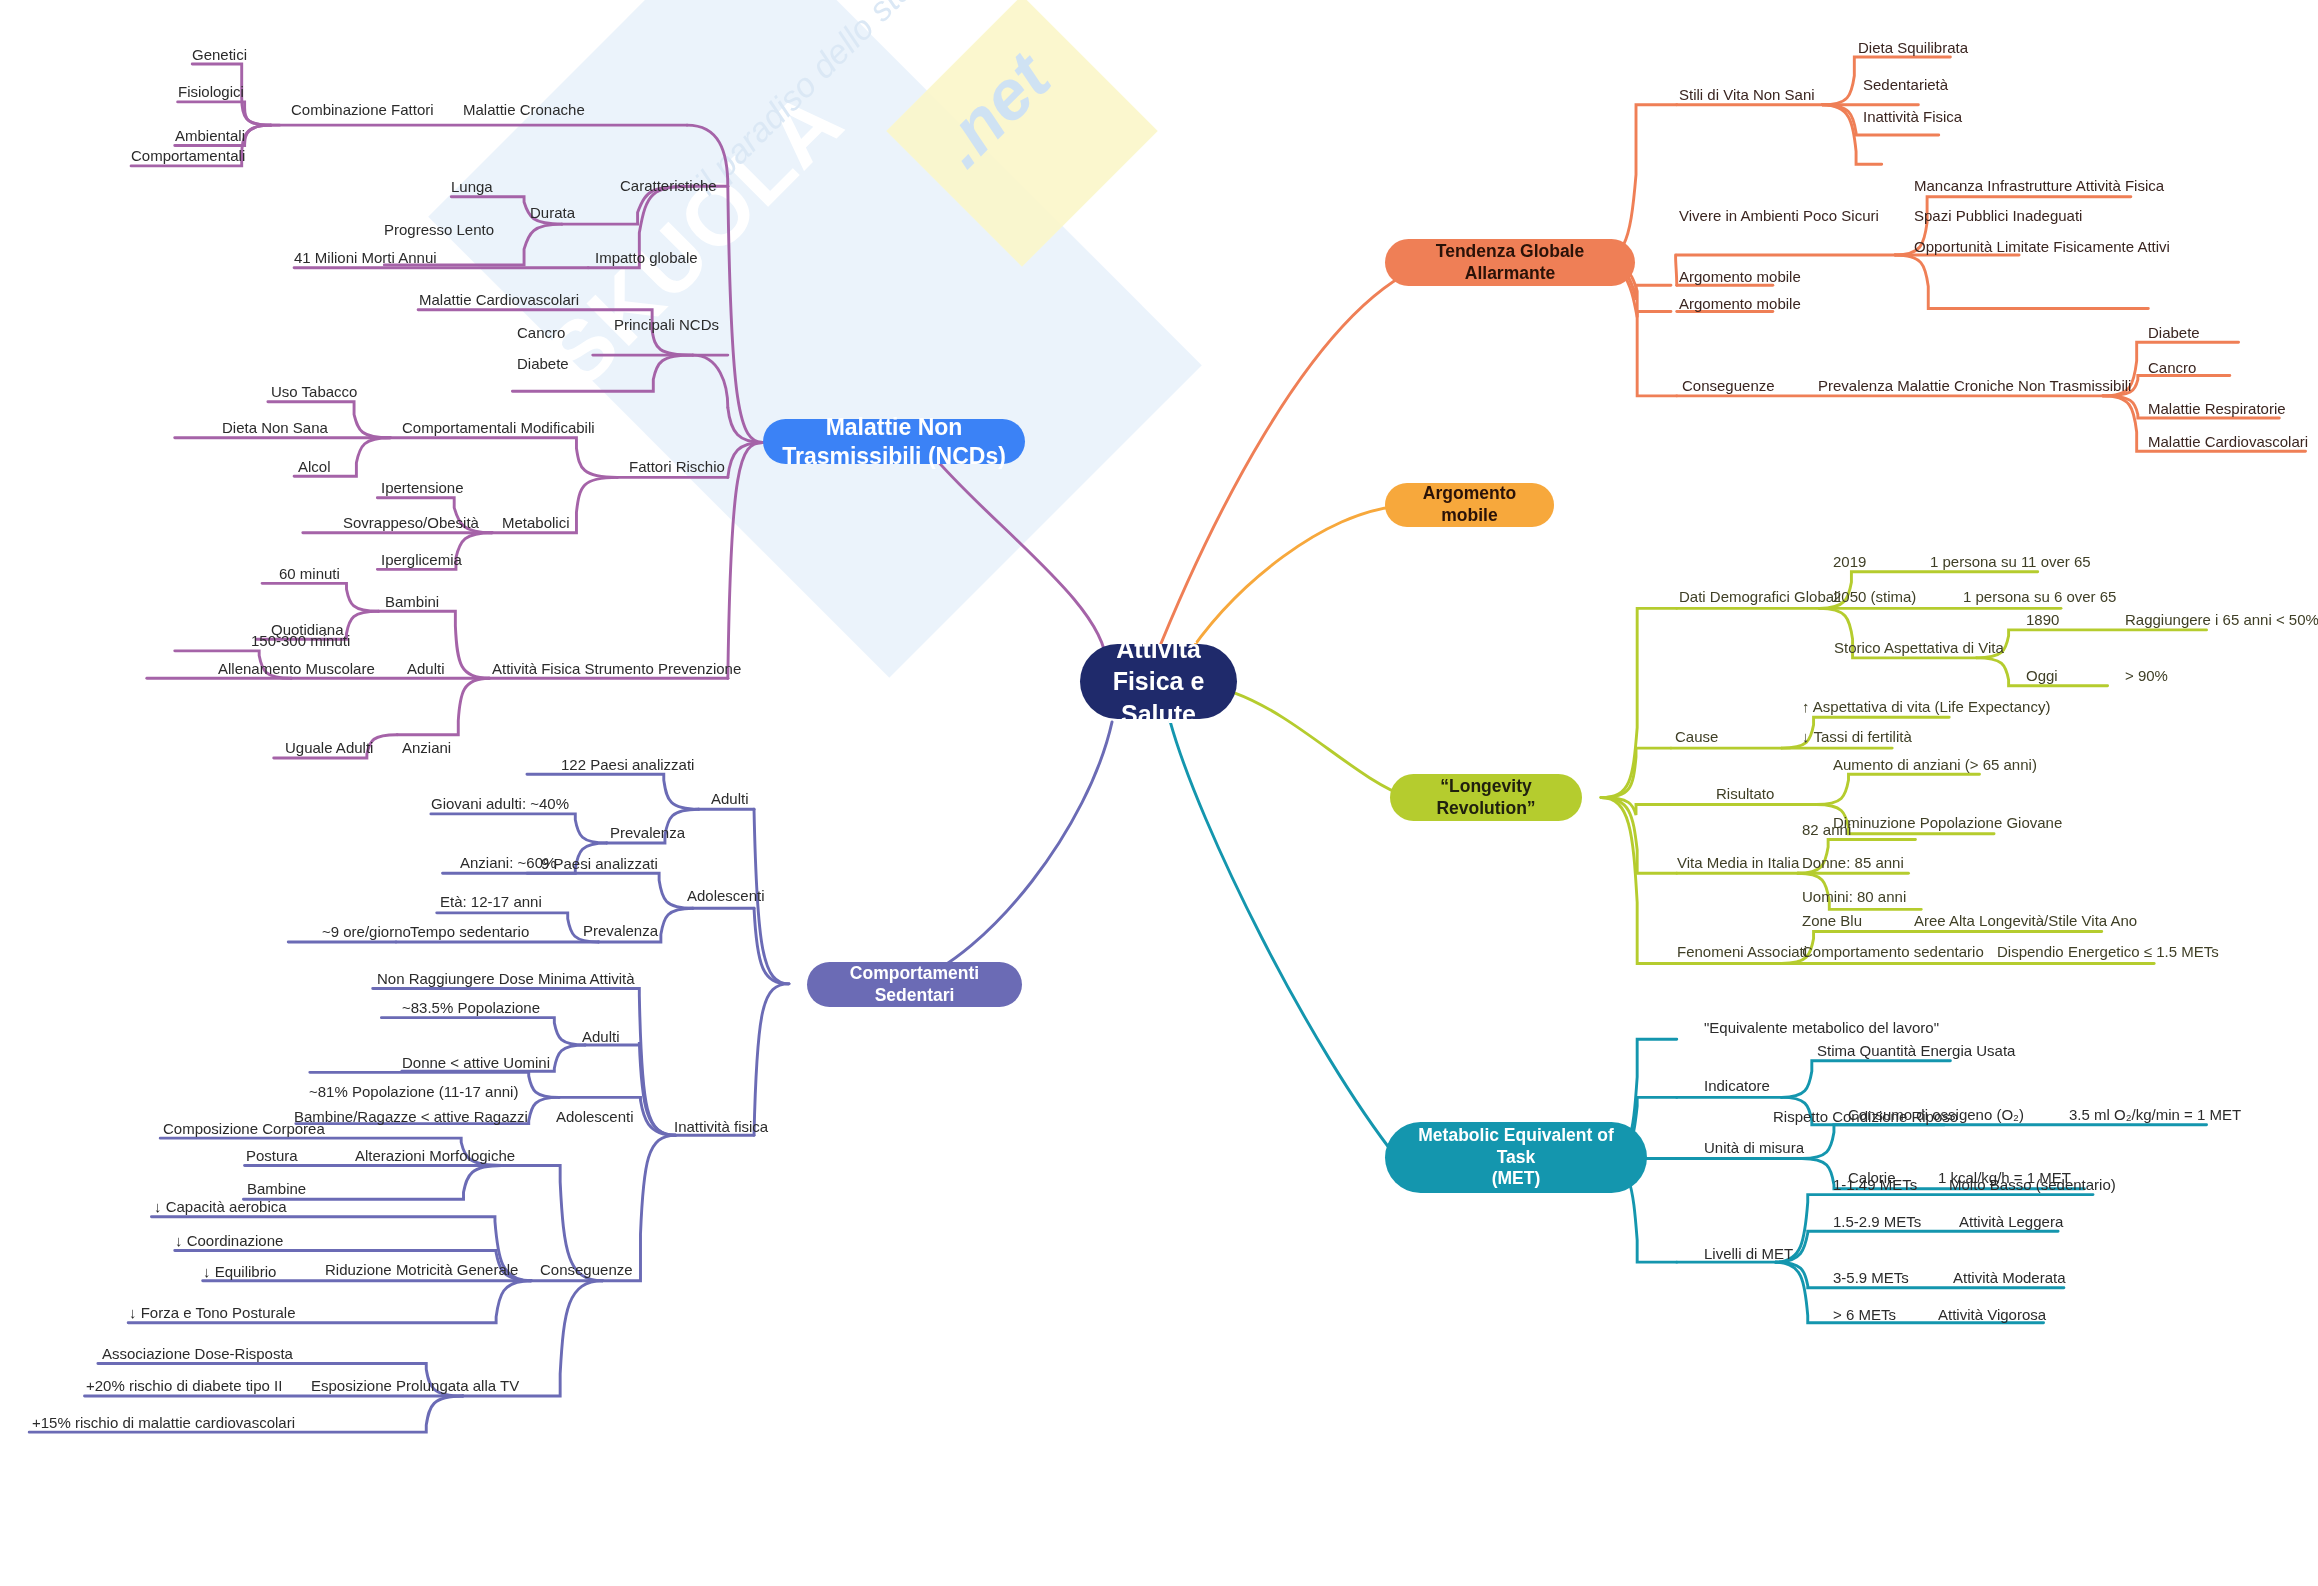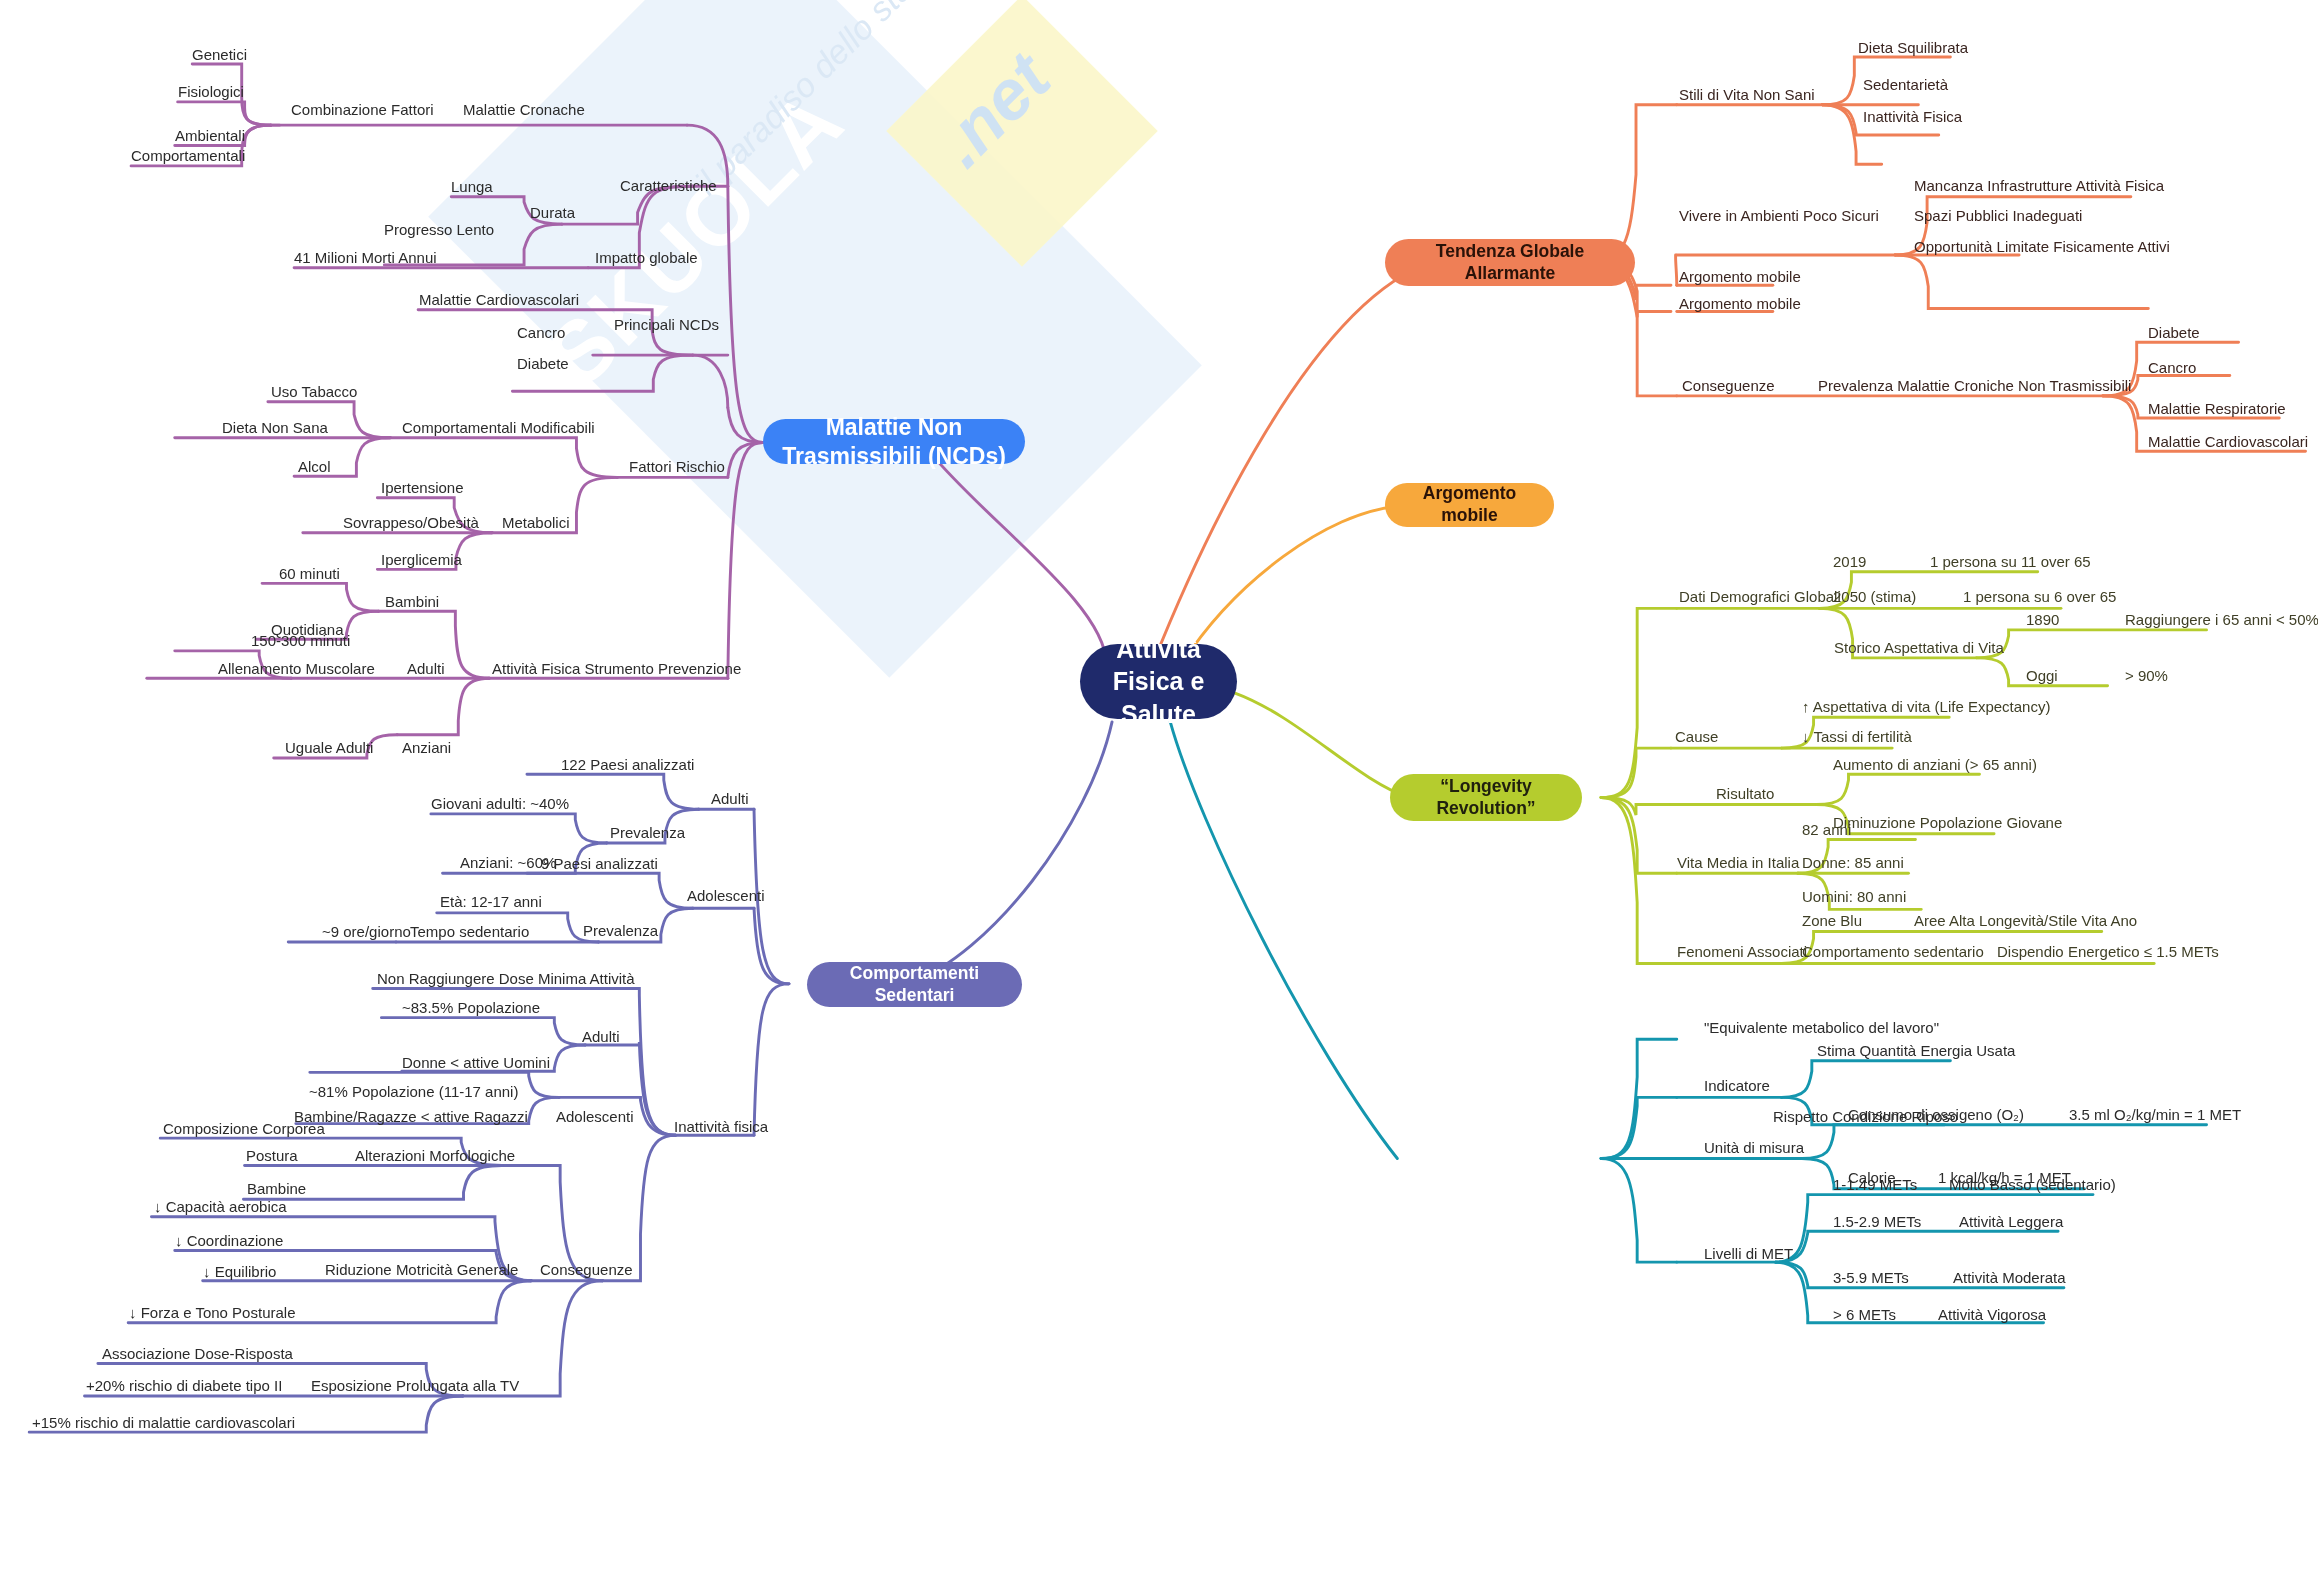--- a/index.html
+++ b/index.html
@@ -267,20 +267,24 @@
   </div>
 
   <div class="main-node" style="left:1385px;top:483px;width:169px;height:44px;background:#f7a83c;color:#2a1208;font-size:17.5px;">
     <span>Argomento mobile</span>
   </div>
 
   <div class="main-node" style="left:1390px;top:774px;width:192px;height:47px;background:#b5cc2e;color:#20200e;font-size:17.5px;">
     <span>“Longevity Revolution”</span>
   </div>
 
+  <div class="main-node" style="left:1385px;top:1122px;width:262px;height:71px;background:#1496ae;font-size:17.5px;">
+    <span style="white-space:pre-line;">Metabolic Equivalent of Task
+(MET)</span>
+  </div>
 
   <div class="lbl" style="left:192px;top:47px;">Genetici</div>
   <div class="lbl" style="left:178px;top:84px;">Fisiologici</div>
   <div class="lbl" style="left:175px;top:128px;">Ambientali</div>
   <div class="lbl" style="left:131px;top:148px;">Comportamentali</div>
   <div class="lbl" style="left:291px;top:102px;">Combinazione Fattori</div>
   <div class="lbl" style="left:463px;top:102px;">Malattie Cronache</div>
 
   <div class="lbl" style="left:620px;top:178px;">Caratteristiche</div>
   <div class="lbl" style="left:451px;top:179px;">Lunga</div>

